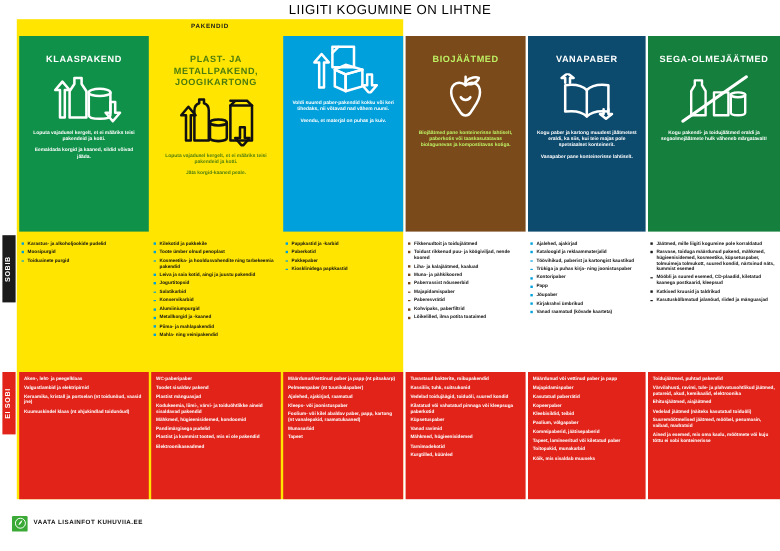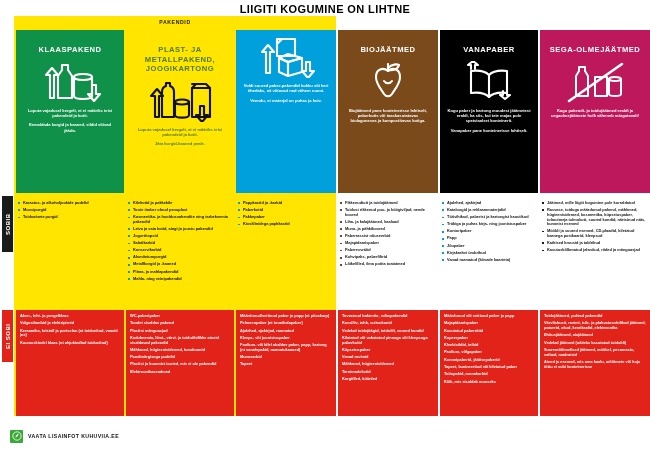--- a/index.html
+++ b/index.html
@@ -6,21 +6,21 @@
   body{
     width:650px;height:459px;background:#ffffff;overflow:hidden;
     font-family:"Liberation Sans",sans-serif;
     -webkit-font-smoothing:antialiased;
   }
   #page{position:relative;width:650px;height:459px;}
 
   
   .title{
     position:absolute;left:0;top:3px;width:650px;text-align:center;
-    font-size:11px;font-weight:bold;letter-spacing:.4px;color:#000;
+    font-size:11px;font-weight:normal;letter-spacing:.4px;color:#000;
   }
 
   
   .pack-frame{
     position:absolute;left:14px;top:16px;width:322px;height:400px;
     background:#ffe500;
   }
   .pack-label{
     position:absolute;left:14px;top:16px;width:322px;height:12px;
     text-align:center;font-size:5.2px;font-weight:bold;letter-spacing:.6px;
@@ -37,23 +37,23 @@
   .hdr .icon{flex:0 0 auto;margin-top:6px;}
   .hdr .desc{
     font-size:4.1px;line-height:5.4px;text-align:center;padding:0 7px;
     margin-top:5px;font-weight:bold;
   }
   .hdr .desc p{margin:0 0 4px 0;}
 
   #h-glass {left:16px;  width:108px; background:#109149;color:#fff;}
   #h-plast {left:126px; width:108px; background:#ffe500;color:#4d7c0f;}
   #h-paper {left:236px; width:100px; background:#00a0dd;color:#fff;}
-  #h-bio   {left:338px; width:100px; background:#7b4a1b;color:#ffffff;}
-  #h-vana  {left:440px; width:98px;  background:#000000;color:#fff;}
-  #h-sega  {left:540px; width:110px; background:#be185d;color:#fff;}
+  #h-bio   {left:338px; width:100px; background:#7b4a1b;color:#bef264;}
+  #h-vana  {left:440px; width:98px;  background:#0c4a6e;color:#fff;}
+  #h-sega  {left:540px; width:110px; background:#15803d;color:#fff;}
 
   
   .sobib-tab{
     position:absolute;left:2px;top:196px;width:11px;height:56px;
     background:#1b1b1b;color:#fff;font-size:6px;font-weight:bold;
     letter-spacing:.5px;
     writing-mode:vertical-rl;transform:rotate(180deg);
     display:flex;align-items:center;justify-content:center;
   }
   .eisobi-tab{

